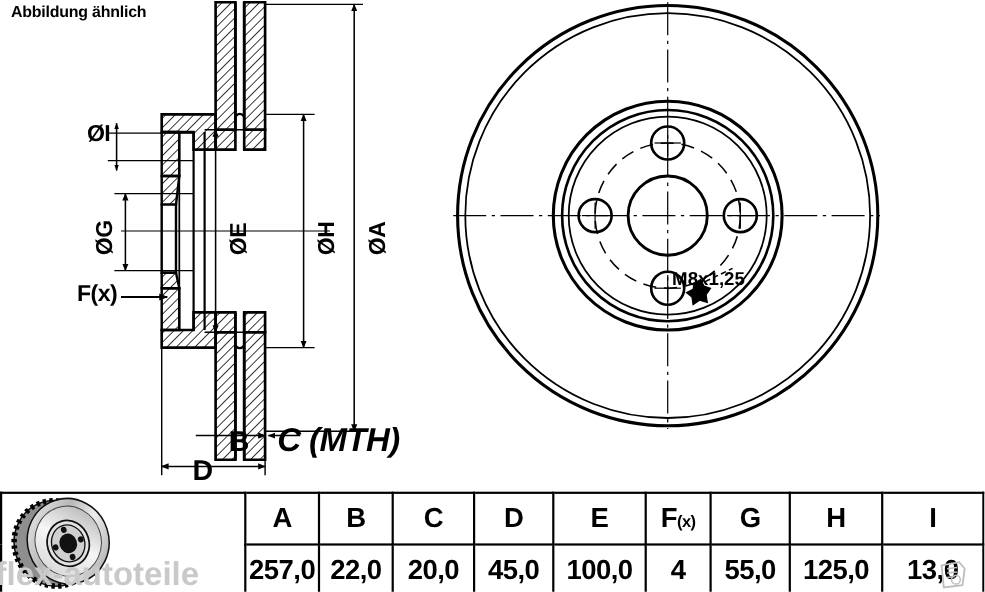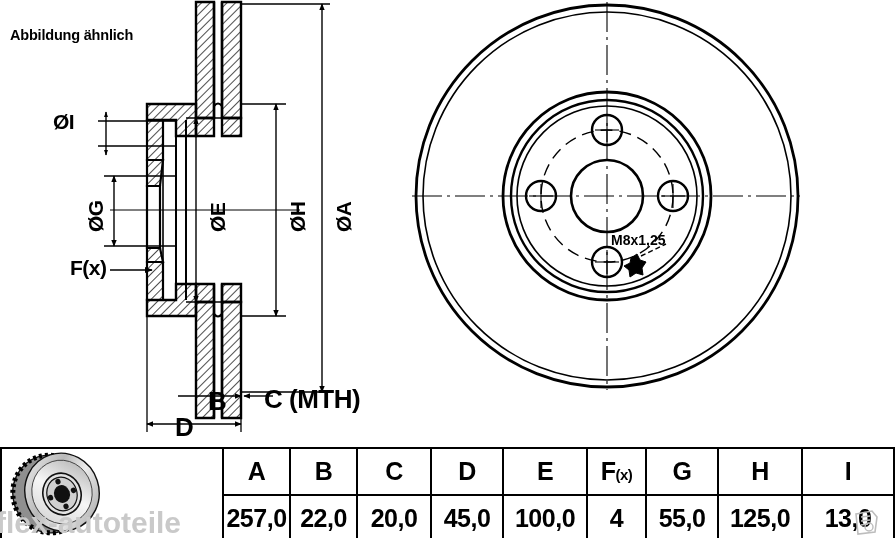--- a/index.html
+++ b/index.html
@@ -2,21 +2,21 @@
 <html><head>
 <meta charset="utf-8">
 <style>
   html,body{margin:0;padding:0;background:#ffffff;}
   body{width:895px;height:538px;position:relative;overflow:hidden;
        font-family:"Liberation Sans", sans-serif;color:#000;}
 
   #stage{position:absolute;left:0;top:0;width:895px;height:538px;}
 
   .hdr{position:absolute;left:10px;top:3px;font-size:14.5px;font-weight:bold;
-       line-height:18px;letter-spacing:-0.2px;white-space:pre;margin-top:24px;}
+       line-height:18px;letter-spacing:-0.2px;white-space:pre;}
 
   svg{position:absolute;left:0;top:0;width:895px;height:538px;overflow:visible;}
 
   .dimlbl{position:absolute;font-weight:bold;font-size:21px;letter-spacing:-0.5px;
           white-space:nowrap;}
   .rot{transform:rotate(-90deg);transform-origin:left top;}
 
   
   #spec{position:absolute;left:0px;top:447px;width:895px;
         border-collapse:collapse;table-layout:fixed;}
@@ -168,39 +168,39 @@
         <line x1="661" y1="196" x2="685" y2="196" stroke-width="1.1"></line>
       </g>
 
       <g>
         <path d="M631,258 l6,-4 l3,6 l6,2 l-4,6 l1,7 l-7,-2 l-6,4 l-1,-7 l-5,-4 l6,-3 z" fill="#000" stroke="#000" stroke-width="1"></path>
         <line x1="641" y1="256" x2="666" y2="244" stroke="#000" stroke-width="1.4" stroke-dasharray="5,3"></line>
       </g>
     </g>
   </svg>
 
-  <div class="dimlbl" style="left:53px;top:110px;">ØI</div>
+  <div class="dimlbl" style="left:79px;top:110px;">ØI</div>
 
   <div class="dimlbl rot" style="left:84px;top:232px;">ØG</div>
 
   <div class="dimlbl rot" style="left:206px;top:232px;">ØE</div>
 
   <div class="dimlbl rot" style="left:286px;top:232px;">ØH</div>
 
   <div class="dimlbl rot" style="left:332px;top:232px;">ØA</div>
 
   <div class="dimlbl" style="left:70px;top:256px;">F(x)</div>
 
   <div class="dimlbl" style="left:208px;top:386px;font-size:26px;">B</div>
 
-  <div class="dimlbl" style="left:264px;top:384px;font-size:26px;">C (MTH)</div>
+  <div class="dimlbl" style="left:252px;top:384px;font-size:30px;font-style:italic;">C (MTH)</div>
 
   <div class="dimlbl" style="left:175px;top:412px;font-size:26px;">D</div>
 
-  <div class="dimlbl" style="left:611px;top:232px;font-size:14px;letter-spacing:0px;">M8x1,25</div>
+  <div class="dimlbl" style="left:611px;top:244px;font-size:17px;letter-spacing:0px;">M8x1,25</div>
 
   <table id="spec">
     <tbody>
         <tr class="hrow">
       <td class="thumbcell" rowspan="2" style="width:220px;"></td>
       <td style="width:65px;">A</td>
       <td style="width:65px;">B</td>
       <td style="width:72px;">C</td>
       <td style="width:70px;">D</td>
       <td style="width:82px;">E</td>

